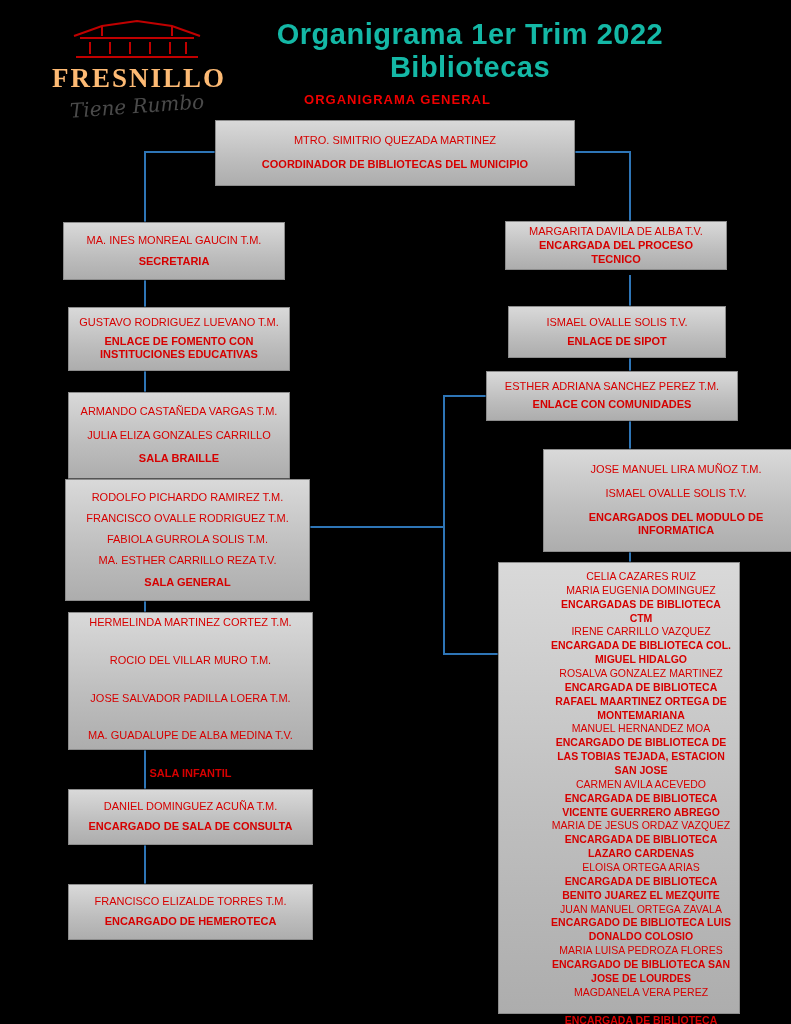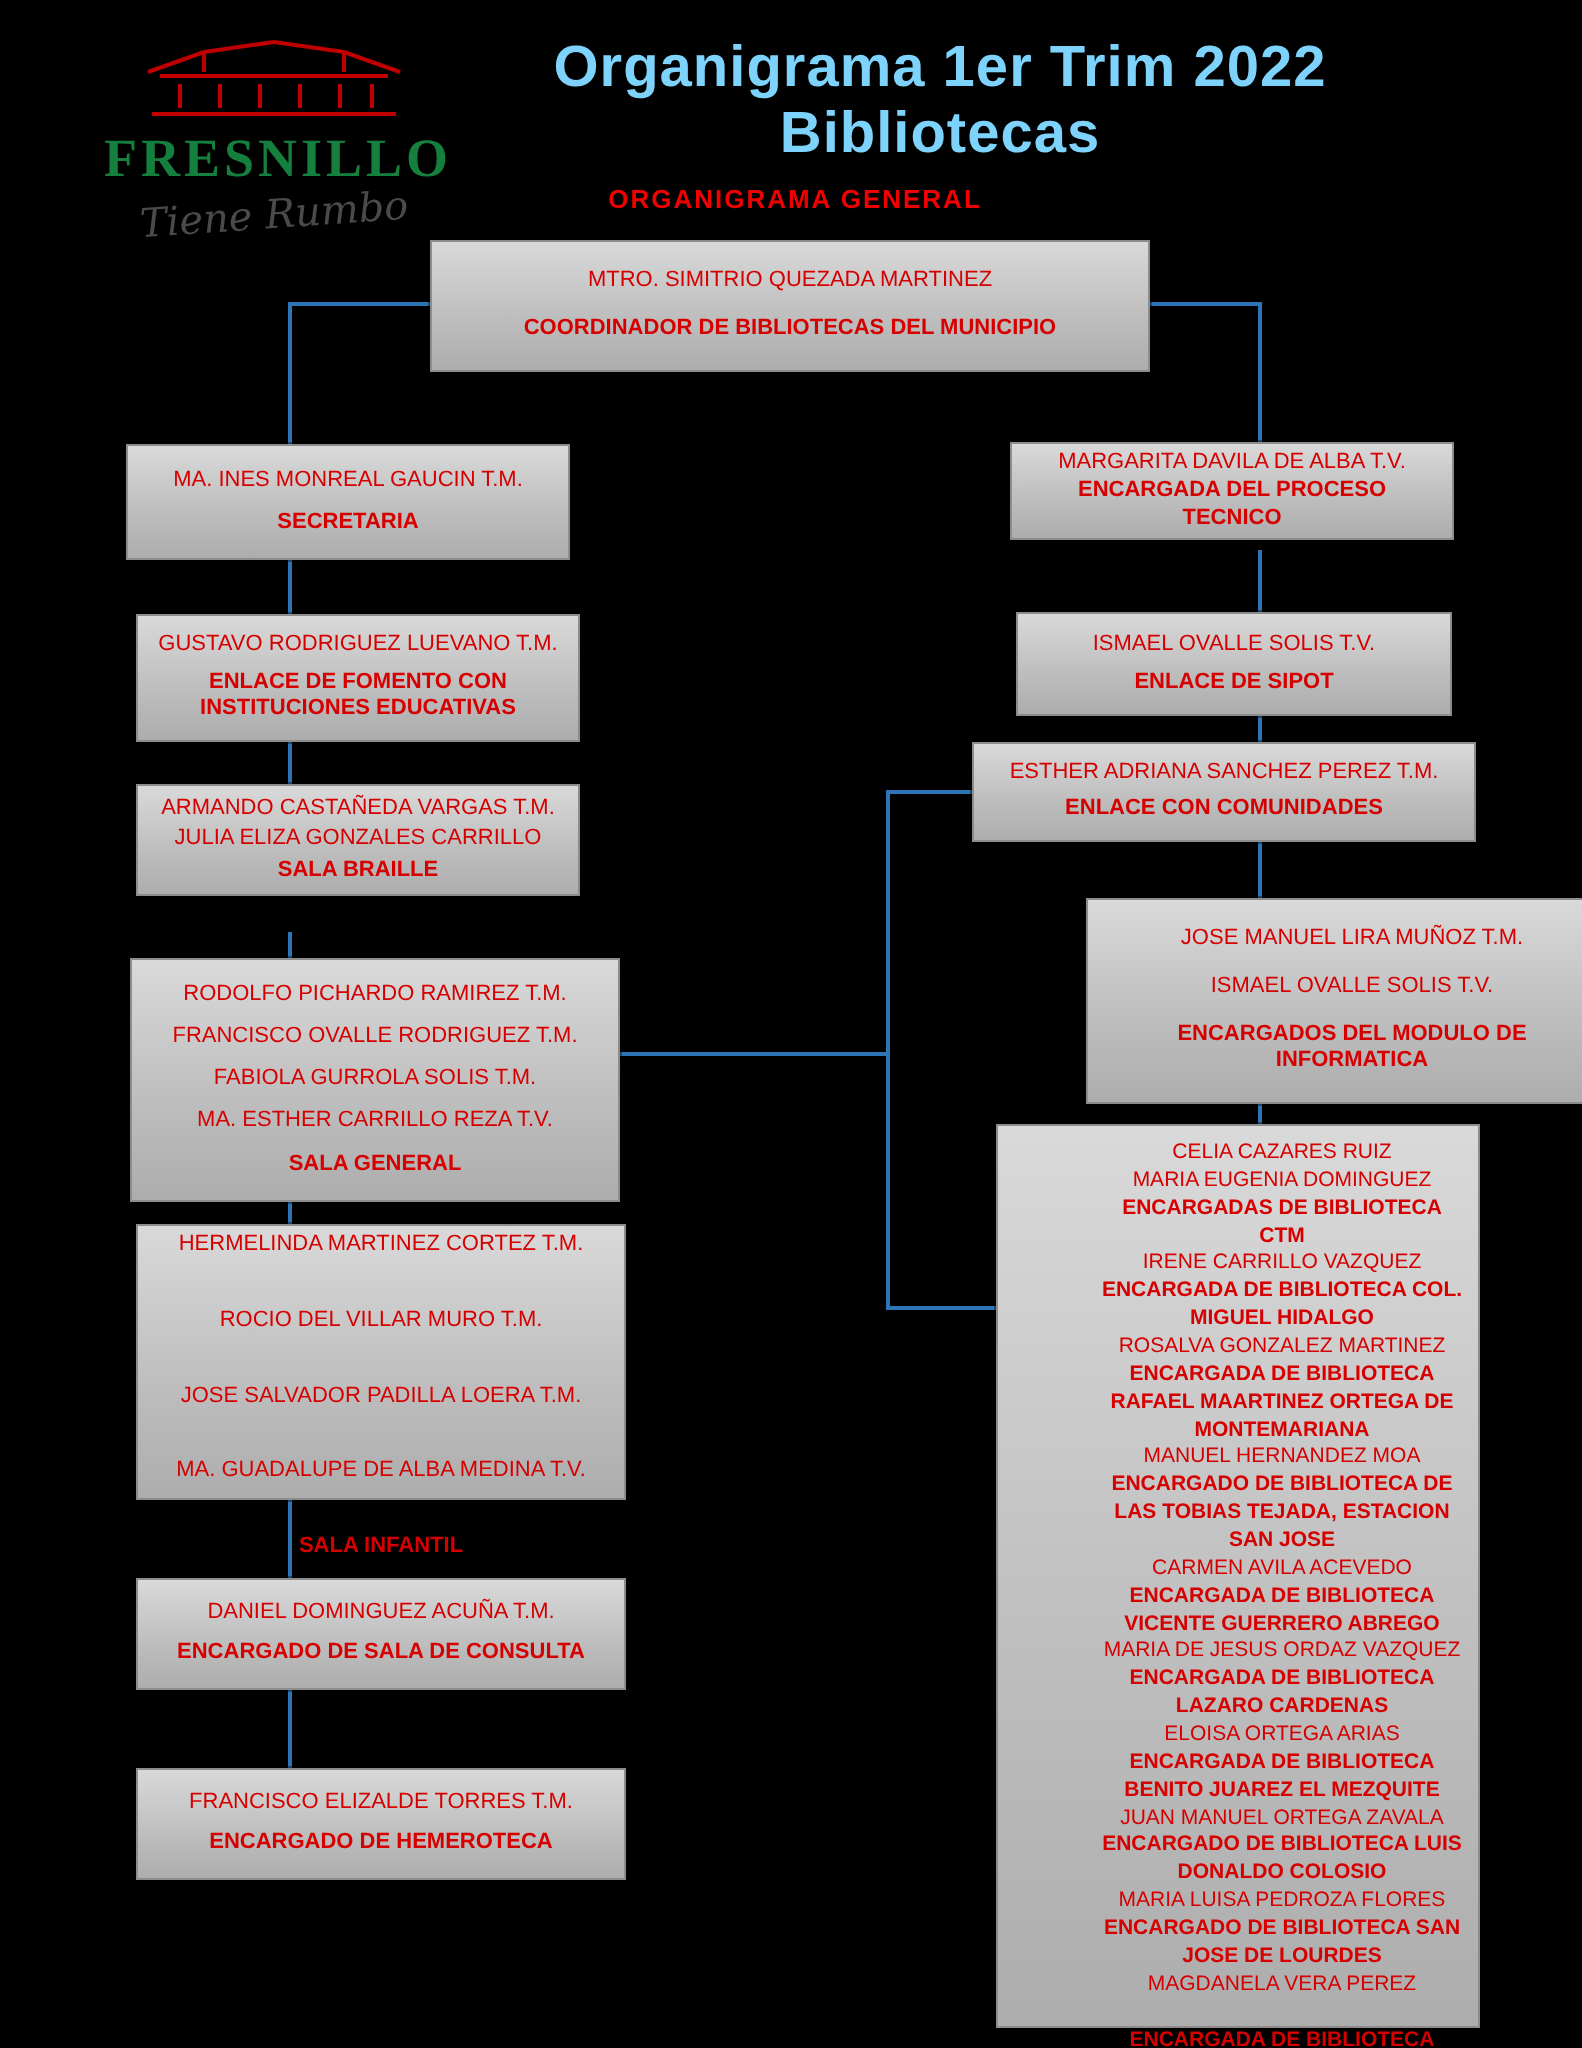--- a/index.html
+++ b/index.html
@@ -12,21 +12,21 @@
     font-family: "Liberation Sans", sans-serif;
   }
 
   
   .page-title {
     position: absolute;
     left: 220px; top: 18px; width: 500px;
     text-align: center;
     font-size: 29px;
     font-weight: 700;
-    color: #7dd3fc;
+    color: #14b8a6;
     letter-spacing: 0.5px;
   }
   .page-subtitle {
     position: absolute;
     left: 290px; top: 92px; width: 215px;
     text-align: center;
     font-size: 13px;
     font-weight: 700;
     color: #F00000;
     letter-spacing: 1px;
@@ -35,21 +35,21 @@
   
   .logo {
     position: absolute;
     left: 52px; top: 16px; width: 170px;
     text-align: center;
   }
   .logo-name {
     font-family: "Liberation Serif", serif;
     font-weight: 700;
     font-size: 27px;
-    color: #15803d;
+    color: #fdba74;
     letter-spacing: 2px;
     line-height: 1.05;
   }
   .logo-tagline {
     font-family: "DejaVu Serif", serif;
     font-style: italic;
     font-size: 20px;
     color: #4a4a4a;
     transform: rotate(-4deg);
     margin-top: 2px;
@@ -145,21 +145,21 @@
   <div class="box" style="left:63px; top:222px; width:222px; height:58px;">
       <div class="box-line">MA. INES MONREAL GAUCIN T.M.</div>
       <div class="box-line bold">SECRETARIA</div>
     </div>
 
   <div class="box" style="left:68px; top:307px; width:222px; height:64px;">
       <div class="box-line">GUSTAVO RODRIGUEZ LUEVANO T.M.</div>
       <div class="box-line bold">ENLACE DE FOMENTO CON INSTITUCIONES EDUCATIVAS</div>
     </div>
 
-  <div class="box" style="left:68px; top:392px; width:222px; height:56px;">
+  <div class="box" style="left:68px; top:392px; width:222px; height:87px;">
       <div class="box-line">ARMANDO CASTAÑEDA VARGAS T.M.</div>
       <div class="box-line">JULIA ELIZA GONZALES CARRILLO</div>
       <div class="box-line bold">SALA BRAILLE</div>
     </div>
 
   <div class="box" style="left:65px; top:479px; width:245px; height:122px;">
       <div class="box-line">RODOLFO PICHARDO RAMIREZ T.M.</div>
       <div class="box-line">FRANCISCO OVALLE RODRIGUEZ T.M.</div>
       <div class="box-line">FABIOLA GURROLA SOLIS T.M.</div>
       <div class="box-line">MA. ESTHER CARRILLO REZA T.V.</div>

